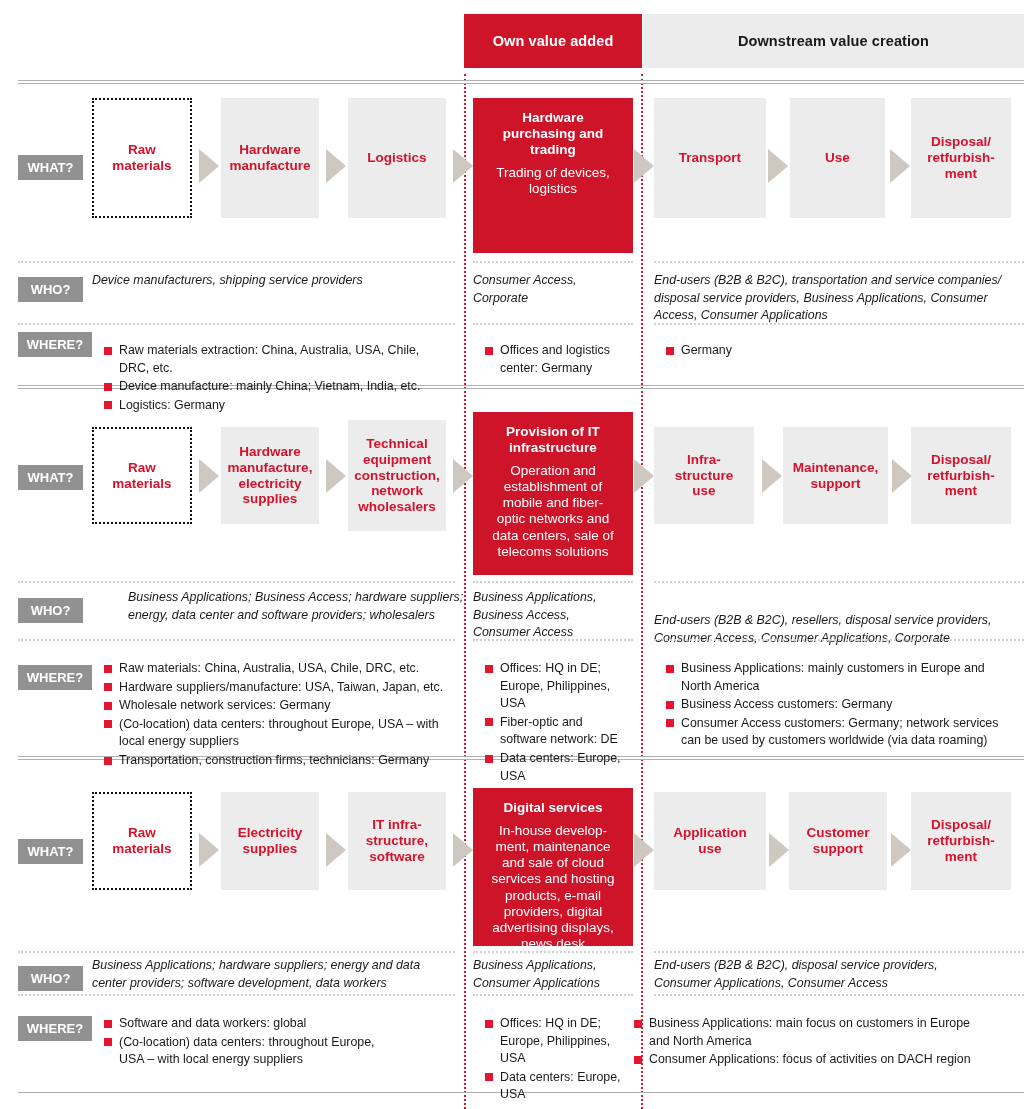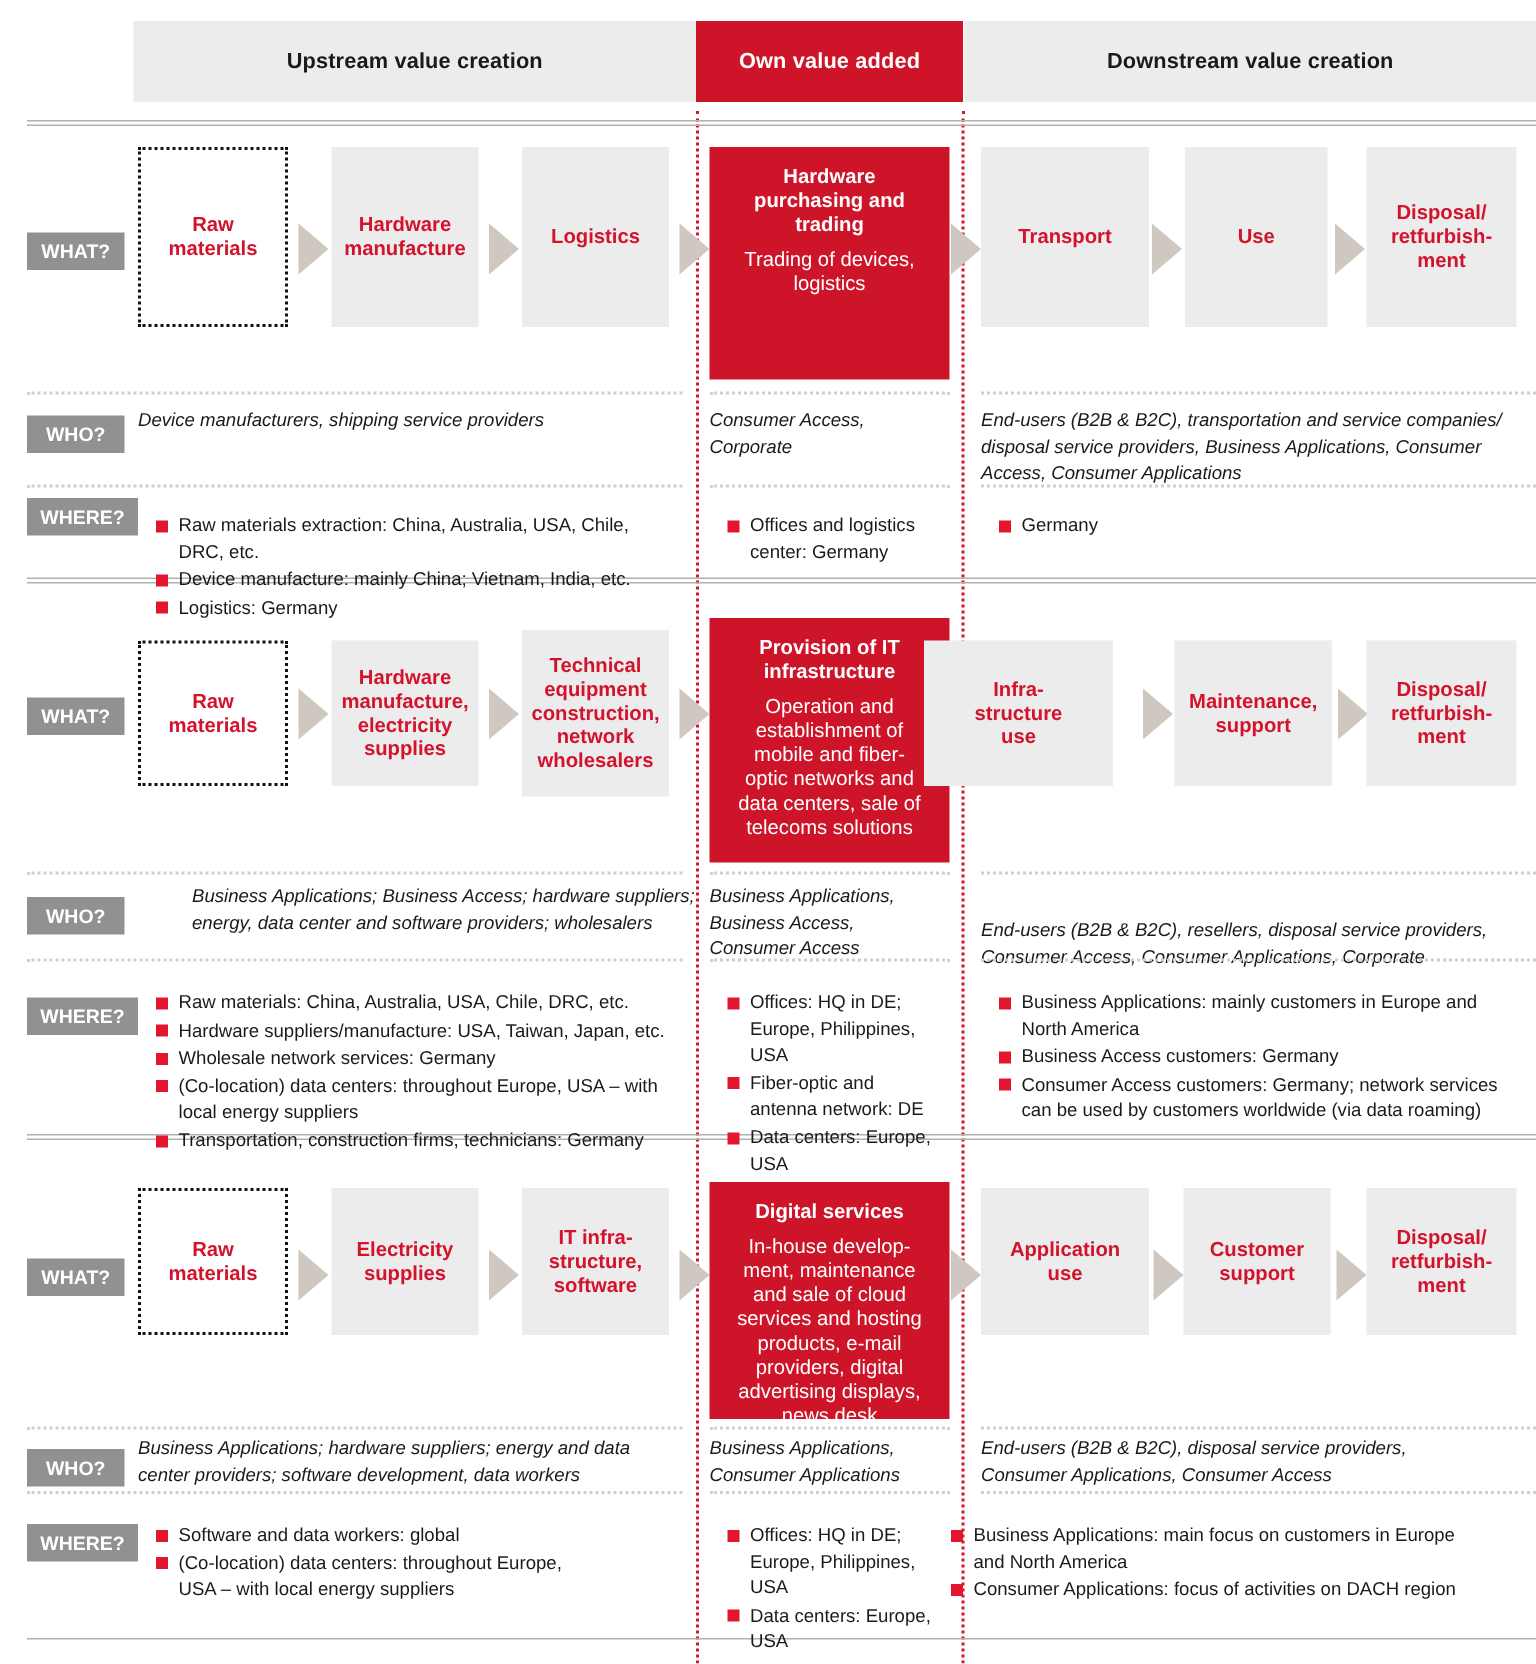--- a/index.html
+++ b/index.html
@@ -116,21 +116,20 @@
     position: absolute; left: 0; top: 4.5px;
     width: 8px; height: 8px; background: #e2172f;
   }
 </style>
 </head>
 <body>
 
 <div id="canvas">
 
   <div class="header-band">
-    <div class="hdr hdr-up">Upstream value creation</div>
     <div class="hdr hdr-own">Own value added</div>
     <div class="hdr hdr-down">Downstream value creation</div>
   </div>
 
   <div class="vguide left"></div>
   <div class="vguide right"></div>
 
   <div class="rowsep" style="top:80px;"></div>
   <div class="rowsep" style="top:385px;"></div>
   <div class="rowsep" style="top:756px;"></div>
@@ -232,21 +231,21 @@
 infrastructure</span>
       <span class="own-sub" style="white-space: pre-line;">Operation and
 establishment of
 mobile and fiber-
 optic networks and
 data centers, sale of
 telecoms solutions</span>
     </div>
     <div class="arrow" style="left:634px; top:459px;"></div>
 
-    <div class="stage grey" style="left: 616px; top: 427px; width: 126px; height: 97px; white-space: pre-line;">Infra-
+    <div class="stage grey" style="left: 654px; top: 427px; width: 100px; height: 97px; white-space: pre-line;">Infra-
 structure
 use</div>
     <div class="arrow" style="left:762px; top:459px;"></div>
 
     <div class="stage grey" style="left: 783px; top: 427px; width: 105px; height: 97px; white-space: pre-line;">Maintenance,
 support</div>
     <div class="arrow" style="left:892px; top:459px;"></div>
 
     <div class="stage grey" style="left: 911px; top: 427px; width: 100px; height: 97px; white-space: pre-line;">Disposal/
 retfurbish-
@@ -275,21 +274,21 @@
         <li>Raw materials: China, Australia, USA, Chile, DRC, etc.</li>
         <li>Hardware suppliers/manufacture: USA, Taiwan, Japan, etc.</li>
         <li>Wholesale network services: Germany</li>
         <li>(Co-location) data centers: throughout Europe, USA – with local energy suppliers</li>
         <li>Transportation, construction firms, technicians: Germany</li>
       </ul>
     </div>
     <div class="where-block" style="left:473px; top:648px; width:163px;">
       <ul>
         <li>Offices: HQ in DE; Europe, Philippines, USA</li>
-        <li>Fiber-optic and antenna network: DE</li>
+        <li>Fiber-optic and software network: DE</li>
         <li>Data centers: Europe, USA</li>
       </ul>
     </div>
     <div class="where-block" style="left:654px; top:648px; width:368px;">
       <ul>
         <li>Business Applications: mainly customers in Europe and North America</li>
         <li>Business Access customers: Germany</li>
         <li>Consumer Access customers: Germany; network services can be used by customers worldwide (via data roaming)</li>
       </ul>
     </div>

